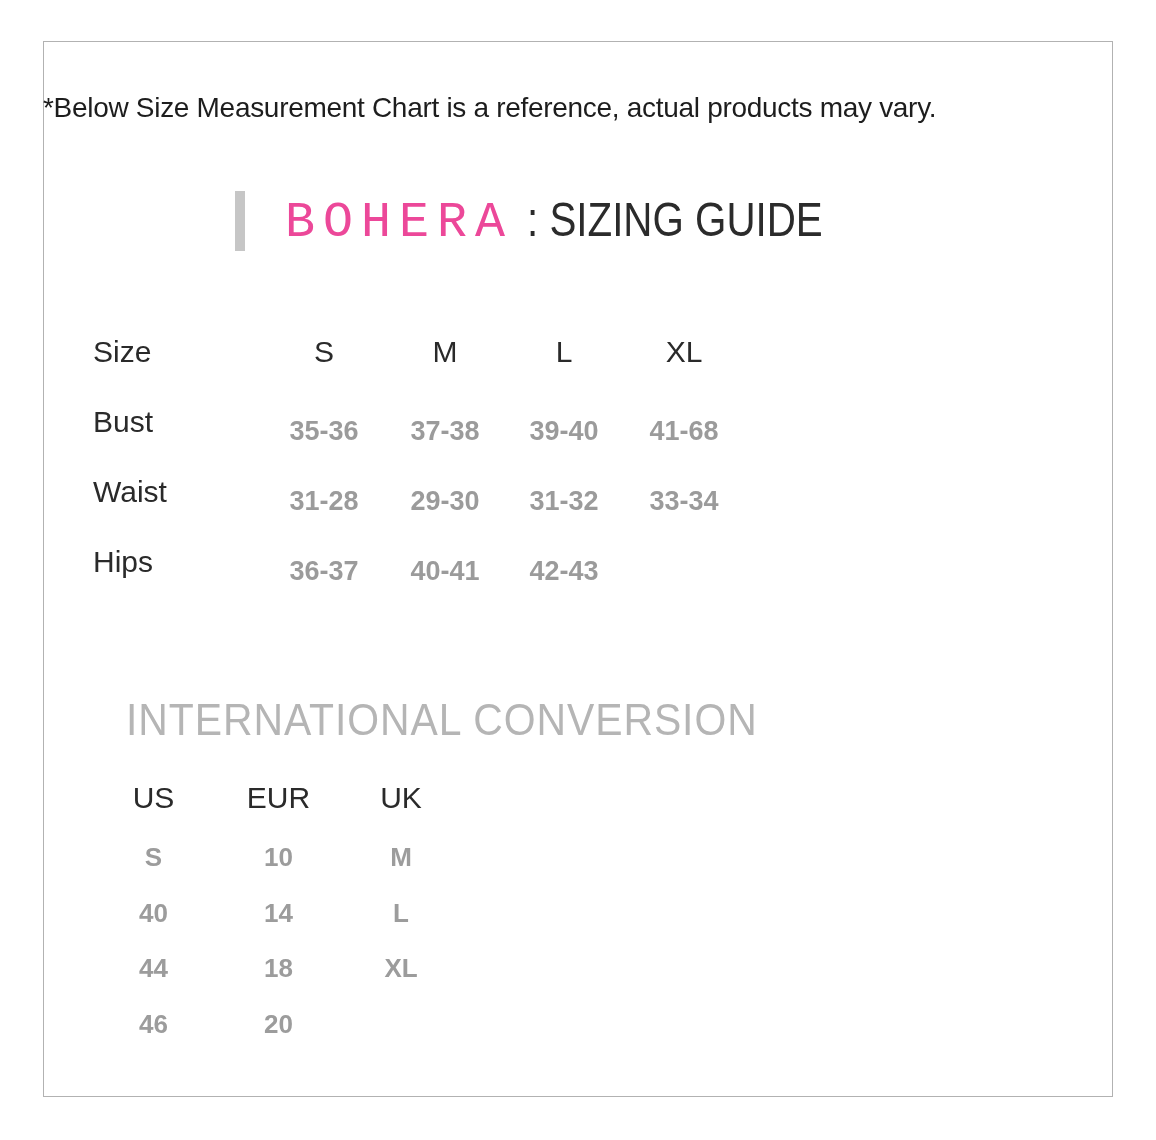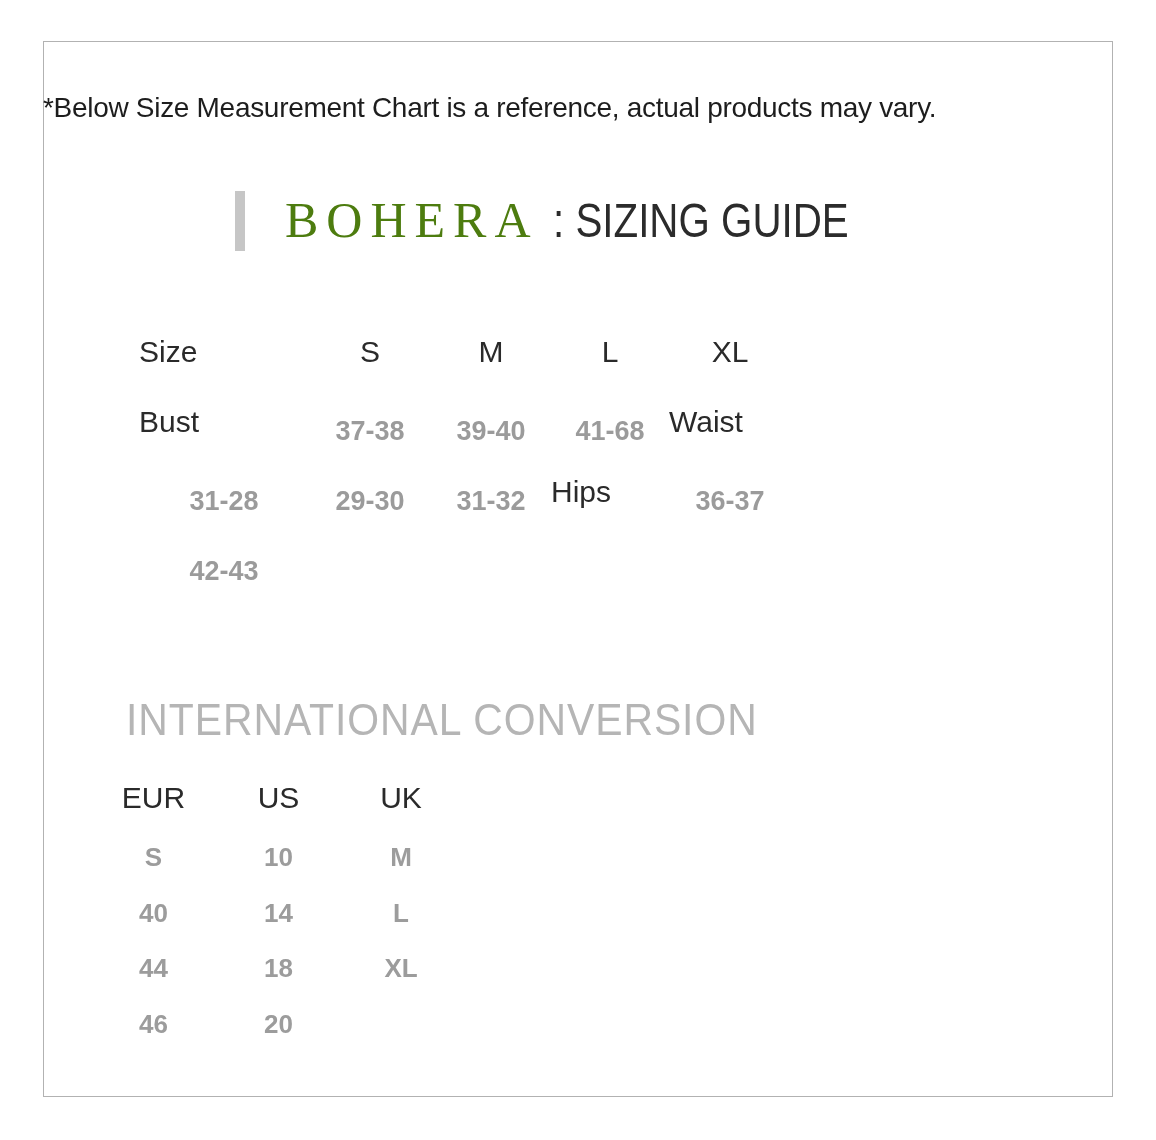--- a/index.html
+++ b/index.html
@@ -48,46 +48,45 @@
   .title {
     position: absolute;
     left: 285px;
     top: 192px;
     height: 56px;
     display: flex;
     align-items: baseline;
     white-space: nowrap;
   }
   .brand {
-    font-family: Liberation Serif, serif;
+    font-family: Liberation Mono, monospace;
     font-size: 50px;
     line-height: 56px;
     letter-spacing: 8px;
-    color: #4d7c0f;
+    color: #ec4899;
     font-weight: 400;
   }
   .title-rest {
     display: inline-block;
     font-family: "Liberation Sans", sans-serif;
     font-size: 48px;
     line-height: 56px;
     color: #2b2b2b;
     margin-left: 14px;
     transform: scaleX(0.84);
     transform-origin: left bottom;
   }
   
   .size-chart {
     position: absolute;
     left: 93px;
     top: 336px;
     display: grid;
     grid-template-columns: 170px 122px 120px 118px 122px;
     grid-auto-rows: 70px;
-    margin-left: 46px;
   }
   .sc-cell {
     display: flex;
     align-items: flex-start;
     justify-content: center;
     text-align: center;
   }
   .sc-rowlabel {
     justify-content: flex-start;
     text-align: left;
@@ -164,40 +163,43 @@
 
   <div class="size-chart">
 
     <div class="sc-cell sc-rowlabel">Size</div>
     <div class="sc-cell sc-colhead">S</div>
     <div class="sc-cell sc-colhead">M</div>
     <div class="sc-cell sc-colhead">L</div>
     <div class="sc-cell sc-colhead">XL</div>
 
     <div class="sc-cell sc-rowlabel">Bust</div>
+    <div class="sc-cell sc-value">35-36</div>
     <div class="sc-cell sc-value">37-38</div>
     <div class="sc-cell sc-value">39-40</div>
     <div class="sc-cell sc-value">41-68</div>
 
     <div class="sc-cell sc-rowlabel">Waist</div>
     <div class="sc-cell sc-value">31-28</div>
     <div class="sc-cell sc-value">29-30</div>
     <div class="sc-cell sc-value">31-32</div>
+    <div class="sc-cell sc-value">33-34</div>
 
     <div class="sc-cell sc-rowlabel">Hips</div>
     <div class="sc-cell sc-value">36-37</div>
+    <div class="sc-cell sc-value">40-41</div>
     <div class="sc-cell sc-value">42-43</div>
   </div>
 
   <div class="conv-heading">INTERNATIONAL CONVERSION</div>
 
   <div class="conv-table">
 
+    <div class="cv-cell cv-head">US</div>
     <div class="cv-cell cv-head">EUR</div>
-    <div class="cv-cell cv-head">US</div>
     <div class="cv-cell cv-head">UK</div>
 
     <div class="cv-cell cv-value">S</div>
     <div class="cv-cell cv-value">10</div>
 
     <div class="cv-cell cv-value">M</div>
     <div class="cv-cell cv-value">40</div>
     <div class="cv-cell cv-value">14</div>
 
     <div class="cv-cell cv-value">L</div>

